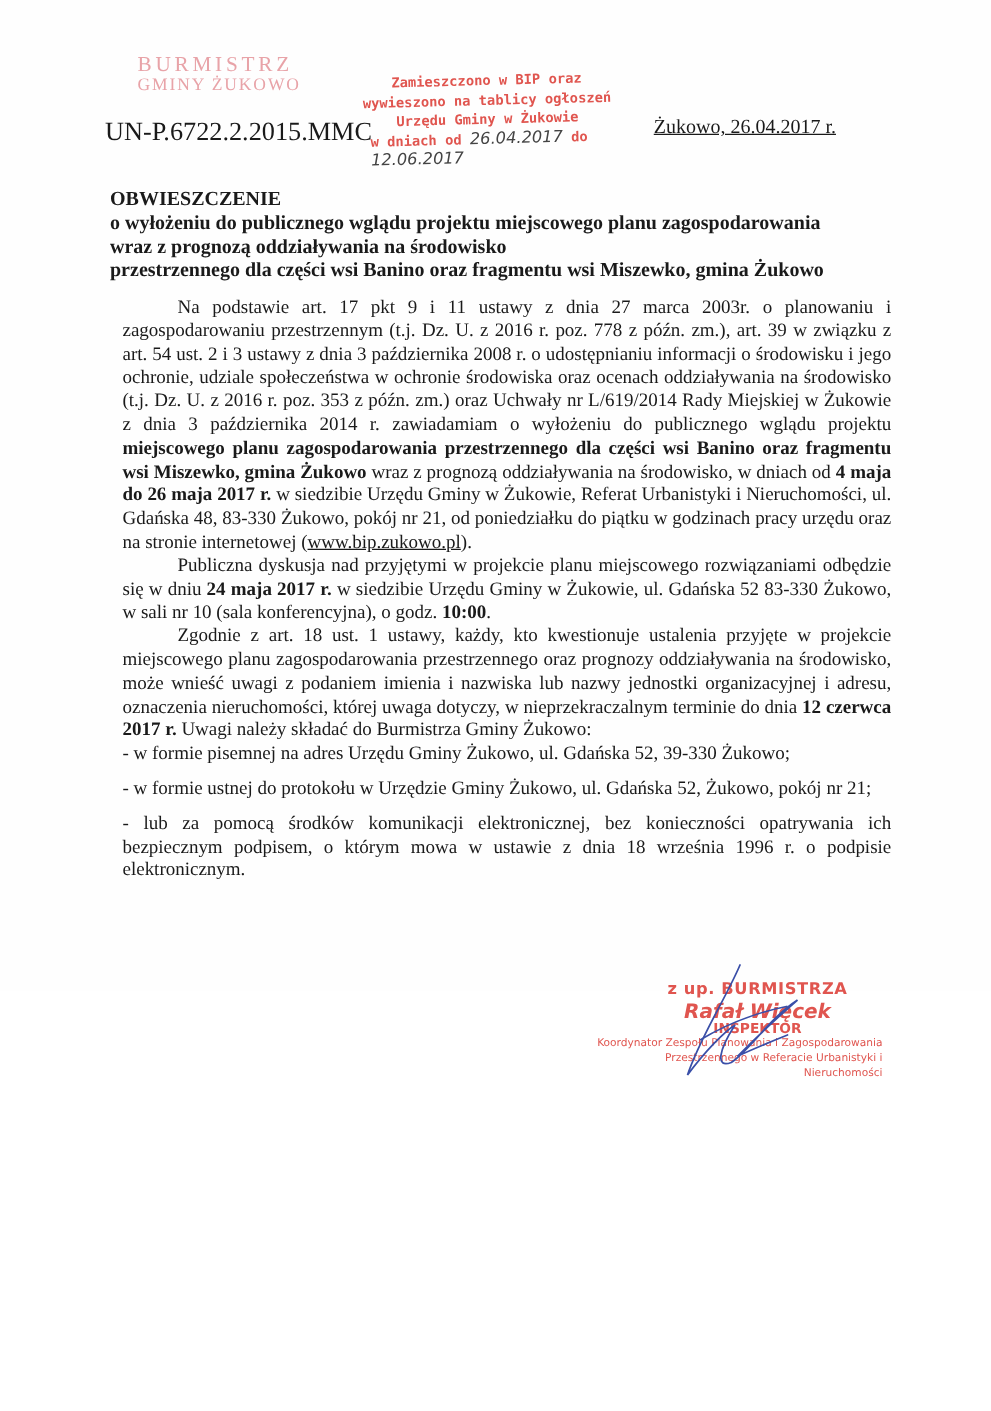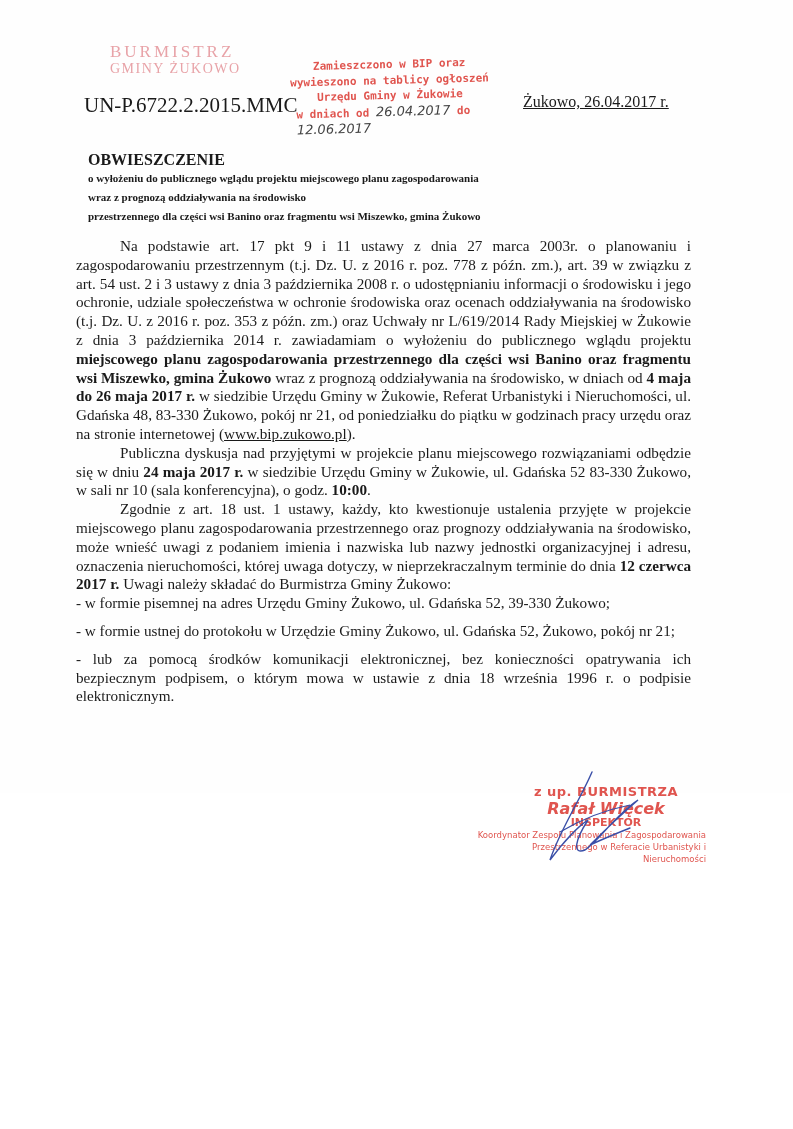--- a/index.html
+++ b/index.html
@@ -18,23 +18,23 @@
   .stamp-bip { position: absolute; left: 290px; top: 57px; width: 200px; color: #e0554f;
                font-family: "DejaVu Sans Mono", "Liberation Mono", monospace; font-weight: bold;
                font-size: 11px; line-height: 15.5px; text-align: center; transform: rotate(-1.5deg); }
   .stamp-bip span { display: block; }
   .stamp-bip .dates { text-align: left; padding-left: 6px; }
   .hand { font-family: "DejaVu Sans", sans-serif; font-weight: normal; font-style: italic; color: #444;
           font-size: 13px; }
 
   .title-block { position: absolute; left: 88px; width: 615px; top: 150px; text-align: left; font-weight: bold; }
   .doc-title { font-size: 16px; line-height: 19px; }
-  .doc-subtitle { font-size: 11px; line-height: 19px; }
+  .doc-subtitle { font-size: 16px; line-height: 19px; }
 
-  .body-text { position: absolute; left: 76px; top: 237px; width: 615px; font-size: 15.2px; line-height: 18.8px;
+  .body-text { position: absolute; left: 98px; top: 237px; width: 615px; font-size: 15.2px; line-height: 18.8px;
                text-align: justify; }
   .body-text p { margin: 0; }
   .indent { text-indent: 44px; }
   .gap { margin-top: 9px !important; }
   .b { font-weight: bold; }
   .u { text-decoration: underline; }
 
   .signature { position: absolute; left: 476px; top: 783px; width: 230px; color: #e0554f;
                font-family: "DejaVu Sans", "Liberation Sans", sans-serif; text-align: center; }
   .sig-l1 { font-weight: bold; font-size: 13px; letter-spacing: 0.5px; line-height: 18px; padding-left: 30px; }

